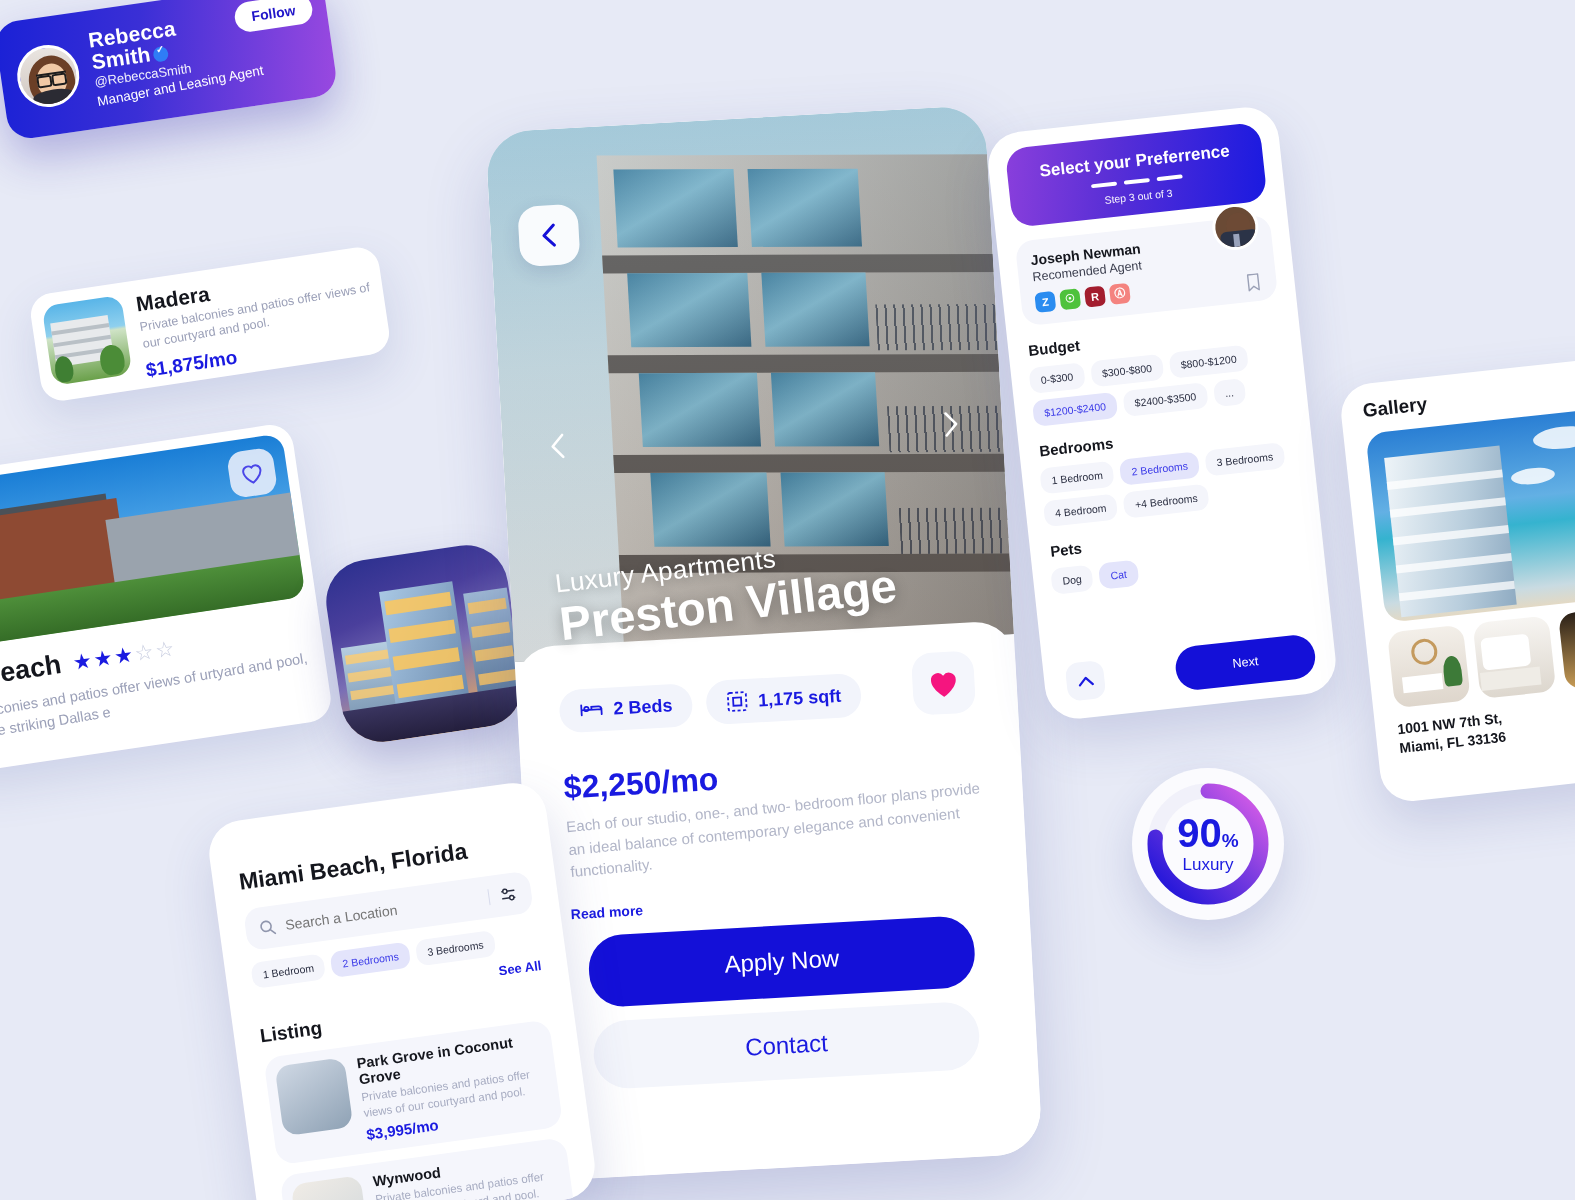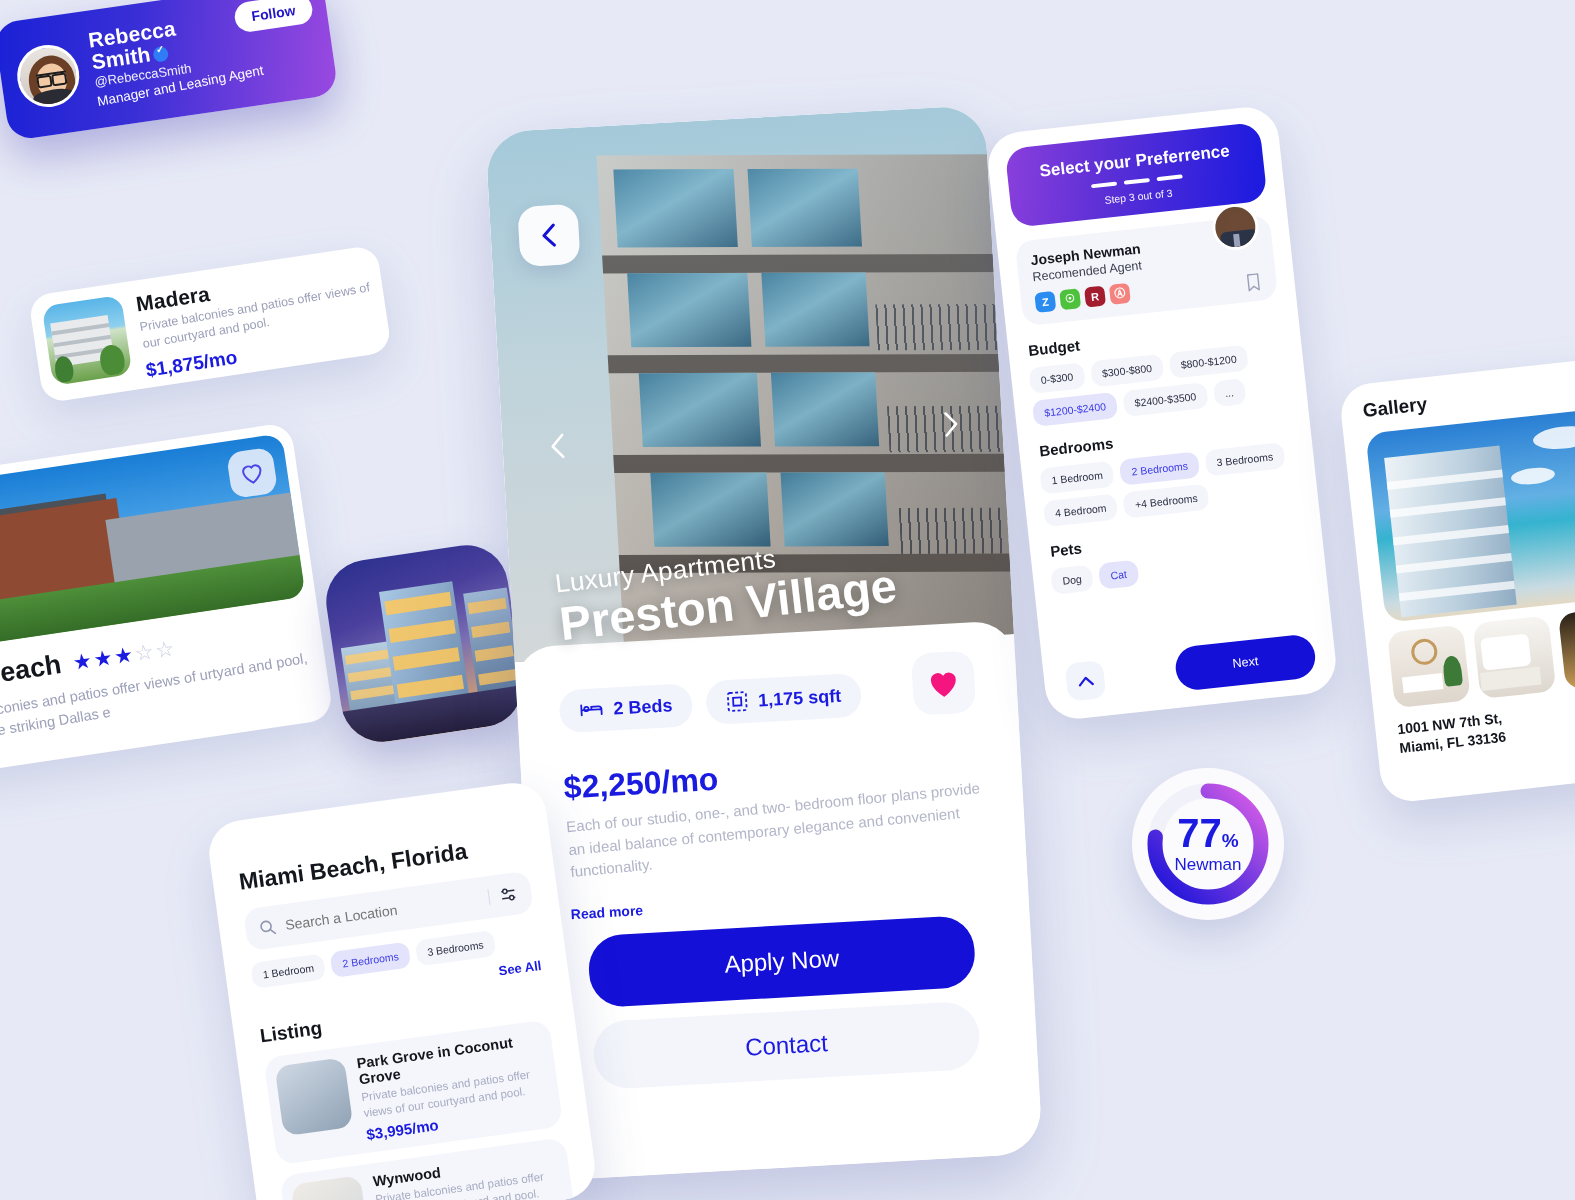--- a/index.html
+++ b/index.html
@@ -473,22 +473,22 @@
         <linearGradient id="mg" x1="0%" y1="0%" x2="100%" y2="100%">
           <stop offset="0%" stop-color="#1410d8"></stop>
             <stop offset="55%" stop-color="#7a3ce0"></stop>
             <stop offset="100%" stop-color="#e060e8"></stop>
         </linearGradient>
       </defs>
       <circle cx="76" cy="76" r="53" fill="none" stroke="#f1f1fa" stroke-width="15"></circle>
       <circle id="match-arc" cx="76" cy="76" r="53" fill="none" stroke="url(#mg)" stroke-width="15" stroke-linecap="round" transform="rotate(-90 76 76)" stroke-dasharray="333.0088212805181" stroke-dashoffset="76.59202889451915"></circle>
     </svg>
     <div id="match-ring-text">
-      <div class="pv"><span>77</span><small>%</small></div>
-      <div class="lb">Newman</div>
+      <div class="pv"><span>90</span><small>%</small></div>
+      <div class="lb">Luxury</div>
     </div>
   </div>
 
   <div id="search-phone">
     <div id="search-city">Miami Beach, Florida</div>
     <div id="search-row">
       <svg width="16" height="16" viewBox="0 0 16 16">
           <circle cx="6.7" cy="6.7" r="5" fill="none" stroke="#9096ad" stroke-width="1.6"></circle>
           <path d="M10.4 10.4L15 15" stroke="#9096ad" stroke-width="1.6" stroke-linecap="round"></path>
         </svg>

